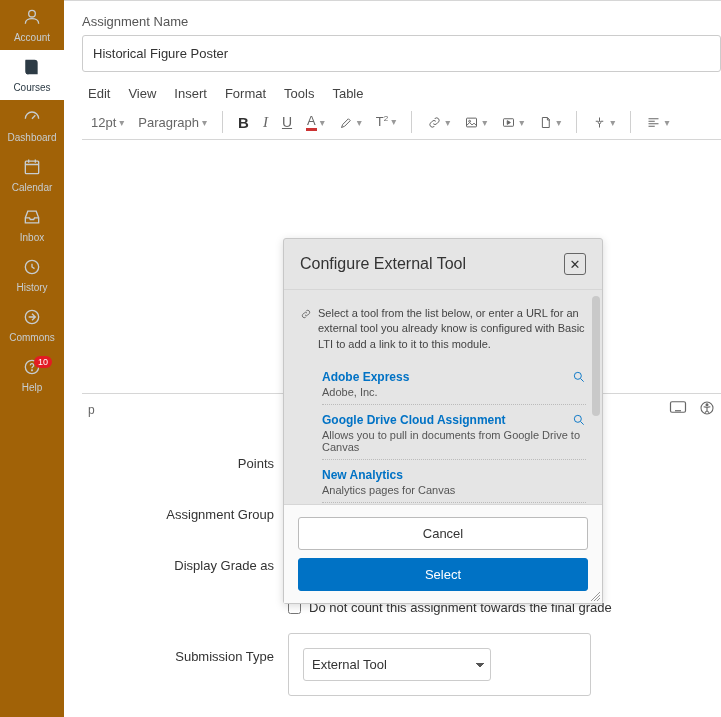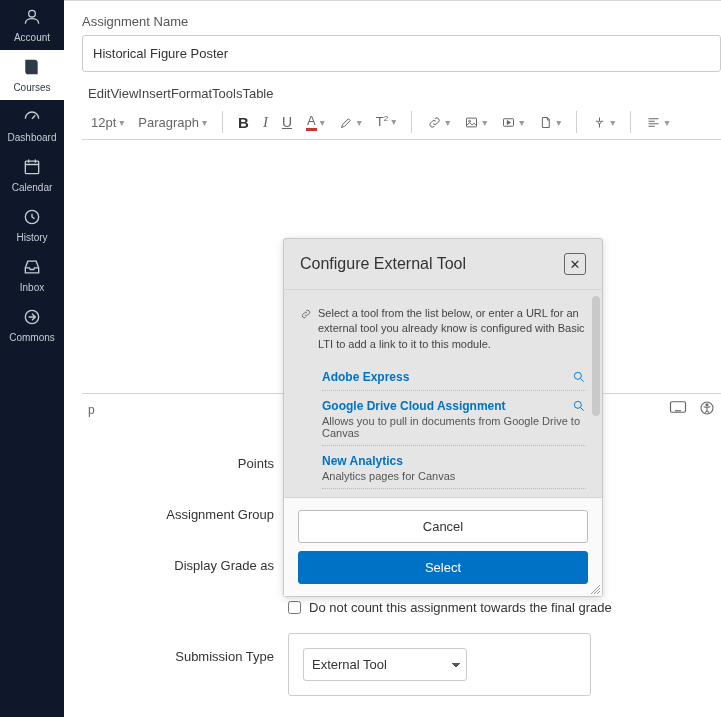--- a/index.html
+++ b/index.html
@@ -1,34 +1,34 @@
 <!DOCTYPE html>
 <html><head>
 <meta charset="utf-8">
 <style>
 * { box-sizing: border-box; margin: 0; padding: 0; font-family: "Helvetica Neue", Arial, sans-serif; }
 html, body { width: 721px; height: 717px; overflow: hidden; background: #fff; }
 
 
-.global-nav { position: absolute; left: 0; top: 0; width: 64px; height: 717px; background: #0f172a; display: flex; flex-direction: column; }
+.global-nav { position: absolute; left: 0; top: 0; width: 64px; height: 717px; background: #a16207; display: flex; flex-direction: column; }
 .nav-item { height: 50px; display: flex; flex-direction: column; align-items: center; justify-content: center; color: #c7cdd1; font-size: 10px; gap: 2px; cursor: pointer; position: relative; }
 .nav-item.active { background: #fff; color: #2d3b45; }
 .nav-item .icon { font-size: 18px; line-height: 1; }
 .nav-item.active .icon svg { stroke: #2d3b45; fill: #2d3b45; }
 .nav-item .label {}
 .nav-badge { position: absolute; top: 6px; right: 12px; background: #e31b23; color: #fff; font-size: 9px; border-radius: 8px; padding: 0 4px; line-height: 12px; }
 
 
 .main { position: absolute; left: 64px; top: 0; right: 0; bottom: 0; padding: 0 0 0 18px; }
 
 .field-label { font-size: 13px; color: #555; padding: 8px 0 6px; }
 .text-field { width: 100%; border: 1px solid #ccc; border-radius: 3px; font-size: 13px; color: #333; padding: 10px 10px; }
 
 
-.menubar { display: flex; padding: 14px 0 0 6px; font-size: 13px; color: #444; }
+.menubar { display: flex; gap: 18px; padding: 14px 0 0 6px; font-size: 13px; color: #444; }
 .menubar span { cursor: pointer; }
 
 
 .toolbar { display: flex; align-items: center; gap: 8px; padding: 10px 0 6px 6px; border-bottom: 1px solid #d6d6d6; font-size: 13px; color: #666; }
 .toolbar .sep { width: 1px; height: 22px; background: #d0d0d0; margin: 0 4px; }
 .tb-btn { display: inline-flex; align-items: center; gap: 3px; color: #666; cursor: pointer; padding: 2px 3px; }
 .tb-btn svg { stroke: #666; }
 .chev { font-size: 10px; color: #999; }
 
 
@@ -37,21 +37,21 @@
 .status-right { display: flex; gap: 12px; }
 
 
 .settings { margin-top: 22px; }
 .row { display: flex; align-items: center; margin-bottom: 18px; }
 .row-label { width: 206px; text-align: right; padding-right: 14px; font-size: 13px; color: #333; }
 .row-control { }
 .num-input { width: 60px; border: 1px solid #ccc; border-radius: 3px; padding: 8px 8px; font-size: 13px; color: #333; }
 .select { border: 1px solid #ccc; border-radius: 3px; padding: 8px 26px 8px 8px; font-size: 13px; color: #333; background: #fff; appearance: none; -webkit-appearance: none; background-image: linear-gradient(45deg, transparent 50%, #555 50%), linear-gradient(-45deg, transparent 50%, #555 50%); background-position: right 10px center, right 6px center; background-size: 4px 4px; background-repeat: no-repeat; }
 .select.wide { width: 303px; }
-.select.med  { width: 164px; }
+.select.med  { width: 188px; }
 .check-row { display: flex; align-items: center; gap: 8px; font-size: 13px; color: #333; }
 .sub-box { border: 1px solid #ccc; border-radius: 3px; padding: 14px; width: 303px; }
 
 
 .modal { position: absolute; left: 283px; top: 238px; width: 320px; background: #e5e5e5; border: 1px solid #c7c7c7; border-radius: 3px; box-shadow: 0 2px 8px rgba(0,0,0,.15); }
 .modal-head { display: flex; align-items: center; justify-content: space-between; padding: 14px 16px; border-bottom: 1px solid #d6d6d6; }
 .modal-title { font-size: 16px; font-weight: 500; color: #333; }
 .modal-close { width: 22px; height: 22px; border: 1px solid #666; border-radius: 3px; display: flex; align-items: center; justify-content: center; font-size: 13px; cursor: pointer; color:#333; }
 .modal-body { padding: 16px 16px 8px 16px; max-height: 214px; overflow-y: auto; position: relative; }
 .modal-instr { font-size: 11px; color: #444; line-height: 1.4; display: flex; gap: 6px; }
@@ -103,38 +103,47 @@
   </div>
   <div class="nav-item">
     <span class="icon"><svg class="stroke" width="20" height="20" viewBox="0 0 24 24">
           <rect x="4" y="5" width="16" height="15" rx="1"></rect>
           <path d="M4 9h16M8 3v4M16 3v4"></path>
         </svg></span>
     <span class="label">Calendar</span>
   </div>
   <div class="nav-item">
     <span class="icon"><svg class="stroke" width="20" height="20" viewBox="0 0 24 24">
+          <path d="M4 13l3-8h10l3 8v6H4z"></path>
+          <path d="M4 13h5l1 2h4l1-2h5"></path>
+        </svg></span>
+    <span class="label">Inbox</span>
+  </div>
+  <div class="nav-item">
+    <span class="icon"><svg class="stroke" width="20" height="20" viewBox="0 0 24 24">
           <circle cx="12" cy="12" r="8"></circle>
           <path d="M12 8v4l3 2"></path>
         </svg></span>
     <span class="label">History</span>
   </div>
   <div class="nav-item">
     <span class="icon"><svg class="stroke" width="20" height="20" viewBox="0 0 24 24">
-          <path d="M4 13l3-8h10l3 8v6H4z"></path>
-          <path d="M4 13h5l1 2h4l1-2h5"></path>
-        </svg></span>
-    <span class="label">Inbox</span>
-  </div>
-  <div class="nav-item">
-    <span class="icon"><svg class="stroke" width="20" height="20" viewBox="0 0 24 24">
           <circle cx="12" cy="12" r="8"></circle>
           <path d="M12 8l4 4-4 4M8 12h8"></path>
         </svg></span>
     <span class="label">Commons</span>
+  </div>
+  <div class="nav-item">
+    <span class="nav-badge">10</span>
+    <span class="icon"><svg class="stroke" width="20" height="20" viewBox="0 0 24 24">
+          <circle cx="12" cy="12" r="8"></circle>
+          <path d="M10 10a2 2 0 1 1 3 1.7c-.8.5-1 1-1 1.8"></path>
+          <circle cx="12" cy="16" r=".5" fill="currentColor"></circle>
+        </svg></span>
+    <span class="label">Help</span>
   </div>
 </div>
 
 <div class="main">
   <div style="height:6px;border-top:1px solid #d6d6d6;margin-left:-18px"></div>
 
   <div class="field-label">Assignment Name</div>
   <input class="text-field" value="Historical Figure Poster" style="">
 
   
@@ -293,20 +302,21 @@
           </svg></span>
       <span>Select a tool from the list below, or enter a URL for an external tool you already know is configured with Basic LTI to add a link to it to this module.</span>
     </div>
     <div class="tool-list">
       <div class="tool-item">
         <span class="tool-mag"><svg class="stroke" width="14" height="14" viewBox="0 0 24 24">
               <circle cx="10" cy="10" r="6"></circle>
               <path d="M15 15l5 5"></path>
             </svg></span>
         <div class="tool-name">Adobe Express</div>
+        <div class="tool-desc">Adobe, Inc.</div>
       </div>
       <div class="tool-item">
         <span class="tool-mag"><svg class="stroke" width="14" height="14" viewBox="0 0 24 24">
               <circle cx="10" cy="10" r="6"></circle>
               <path d="M15 15l5 5"></path>
             </svg></span>
         <div class="tool-name">Google Drive Cloud Assignment</div>
         <div class="tool-desc">Allows you to pull in documents from Google Drive to Canvas</div>
       </div>
       <div class="tool-item">

